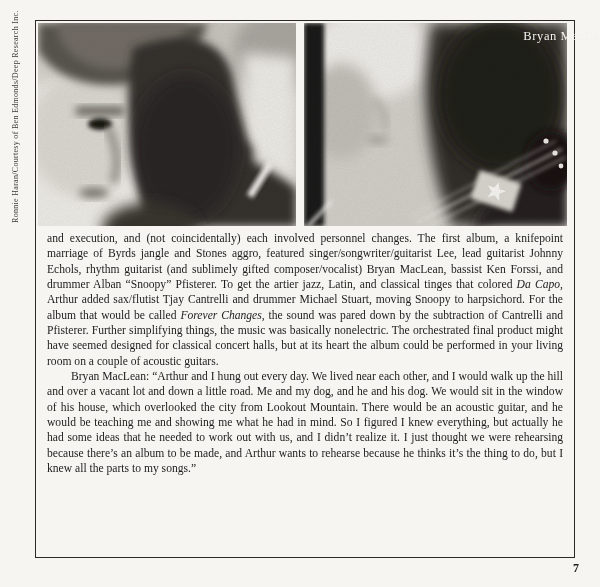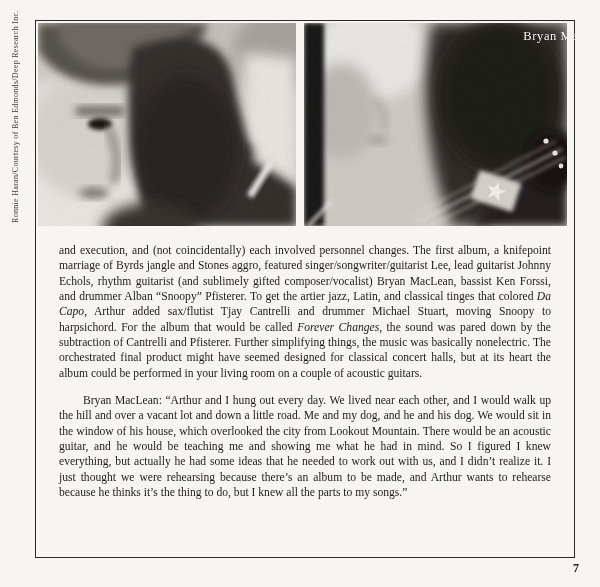--- a/index.html
+++ b/index.html
@@ -41,21 +41,21 @@
     font-size: 12.5px; letter-spacing: 0.6px;
   }
 
   .text {
     position: absolute; left: 11px; right: 11px; top: 210px; bottom: 4px;
     overflow: hidden;
     color: var(--ink, #1d1c1a);
     font-size: 11.6px; line-height: 15.35px;
     text-align: justify;
   }
-  .text p.para { margin: 12px; }
+  .text p.para { margin: 0; }
   .text p.indent { text-indent: 24px; }
 
   .pageno {
     position: absolute; top: 561px; right: 21px;
     font-size: 12px; font-weight: bold; color: #23221f;
   }
 </style>
 </head>
 <body>
 

